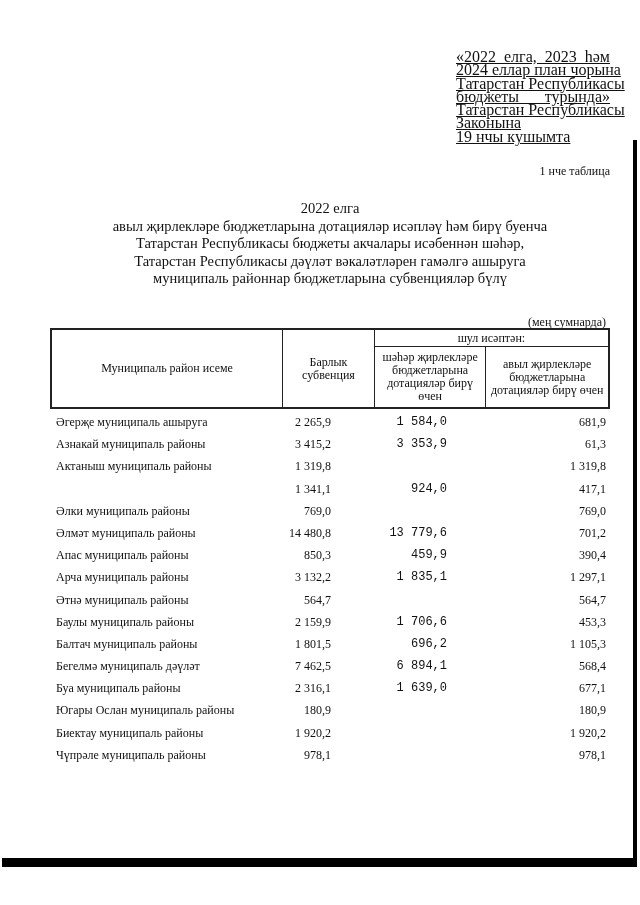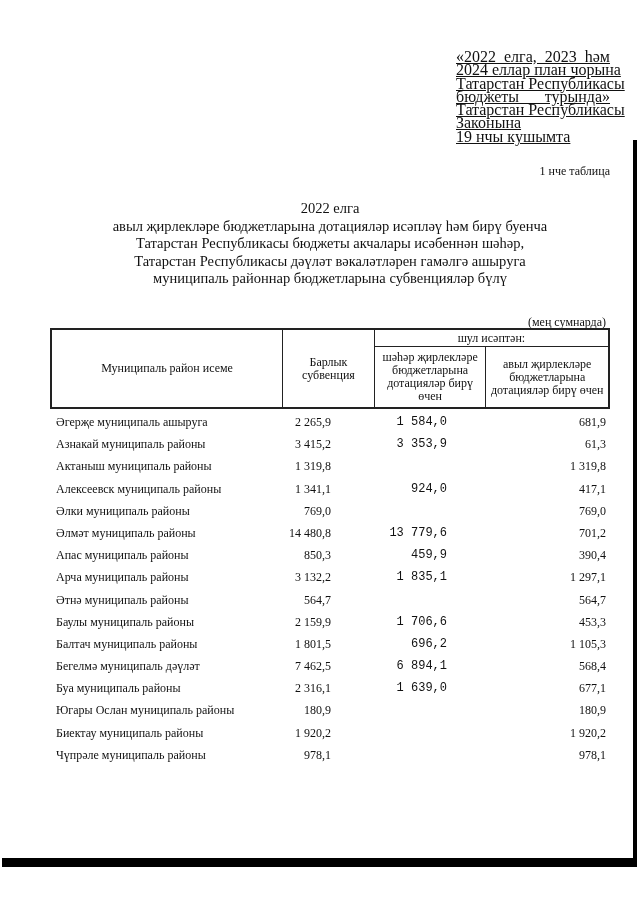--- a/index.html
+++ b/index.html
@@ -109,21 +109,20 @@
       <span class="c-city">3 353,9</span>
       <span class="c-rural">61,3</span>
     </div>
   <div class="row">
       <span class="c-name">Актаныш муниципаль районы</span>
       <span class="c-total">1 319,8</span>
       <span class="c-city"></span>
       <span class="c-rural">1 319,8</span>
     </div>
   <div class="row">
-      <span class="c-name">Алексеевск муниципаль районы</span>
       <span class="c-total">1 341,1</span>
       <span class="c-city">924,0</span>
       <span class="c-rural">417,1</span>
     </div>
   <div class="row">
       <span class="c-name">Әлки муниципаль районы</span>
       <span class="c-total">769,0</span>
       <span class="c-city"></span>
       <span class="c-rural">769,0</span>
     </div>

